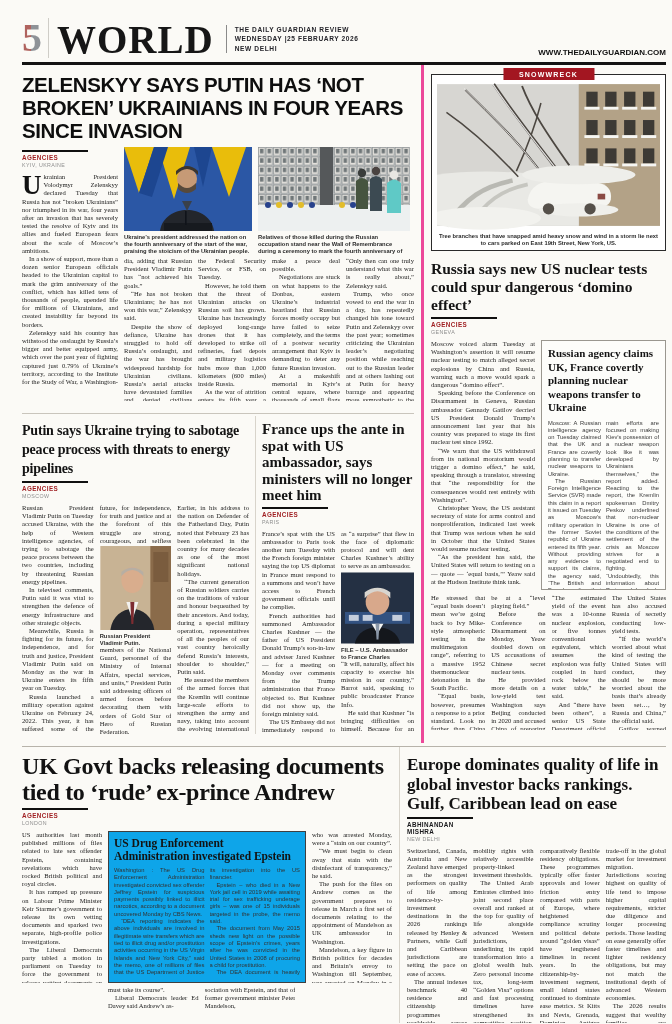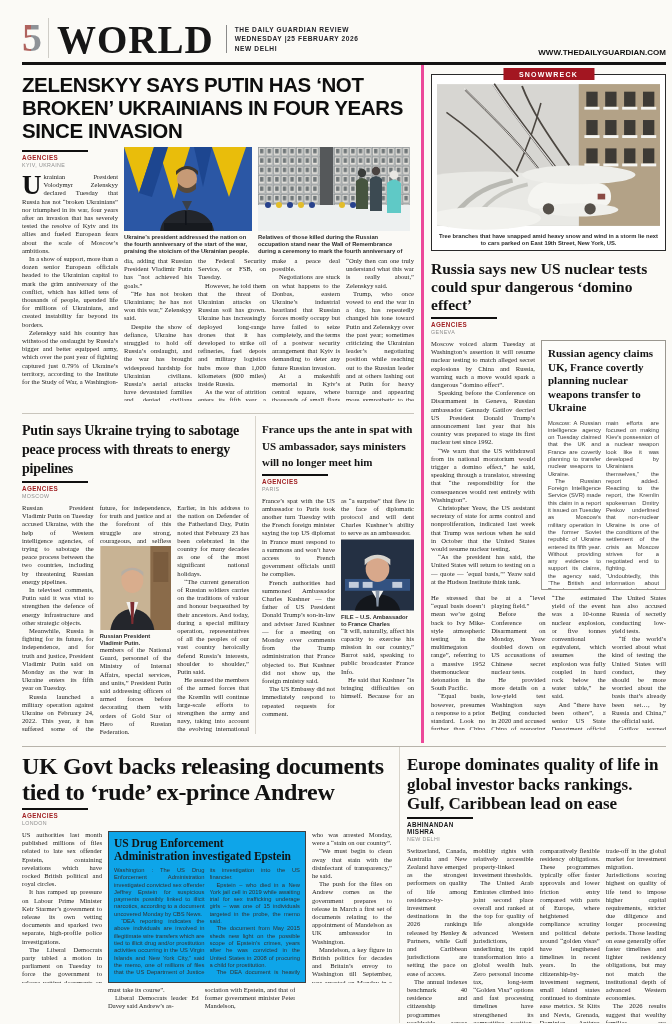--- a/index.html
+++ b/index.html
@@ -53,21 +53,21 @@
   .photos figcaption { height:24px; overflow:hidden; }
   .cols4 { display:flex; gap:6px; height:144px; overflow:hidden; margin-top:2px; }
 
   .hr { border-top:1px solid #c9c5bc; margin:4px 0 0; }
 
   
   .middle-band { display:flex; margin-top:2px; height:318px; overflow:hidden; }
   .putin { width:234px; flex:none; border-right:1px solid #d8d4cb; padding-right:6px; }
   .france { flex:1; padding-left:6px; }
   .putin h2 { font-size:14px; line-height:19px; font-weight:bold; letter-spacing:-0.2px; margin:5px 0 2px; color:#141414; }
-  .france h2 { font-size:11px; line-height:16.5px; font-weight:bold; margin:5px 0 2px; color:#141414; }
+  .france h2 { font-size:15px; line-height:16.5px; font-weight:bold; margin:5px 0 2px; color:#141414; }
   .cols3 { display:flex; gap:6px; height:246px; overflow:hidden; }
   .midfig figcaption { height:16px; overflow:hidden; }
 
   
   .snowbox { border:1px solid #2a2a2a; margin-top:9px; padding:5px 5px 4px; position:relative; background:#fff; }
   .snowbadge { position:absolute; top:-7px; left:50%; transform:translateX(-50%);
     background:#a31621; color:#fff; font-family:"Liberation Sans",sans-serif; font-size:7px;
     font-weight:bold; letter-spacing:1.2px; padding:2.5px 16px; white-space:nowrap; }
   .snowbox figcaption { text-align:center; height:16px; overflow:hidden; }
   .russia h2 { font-size:15.5px; line-height:18px; font-weight:bold; margin:9px 0 2px; color:#141414; }

